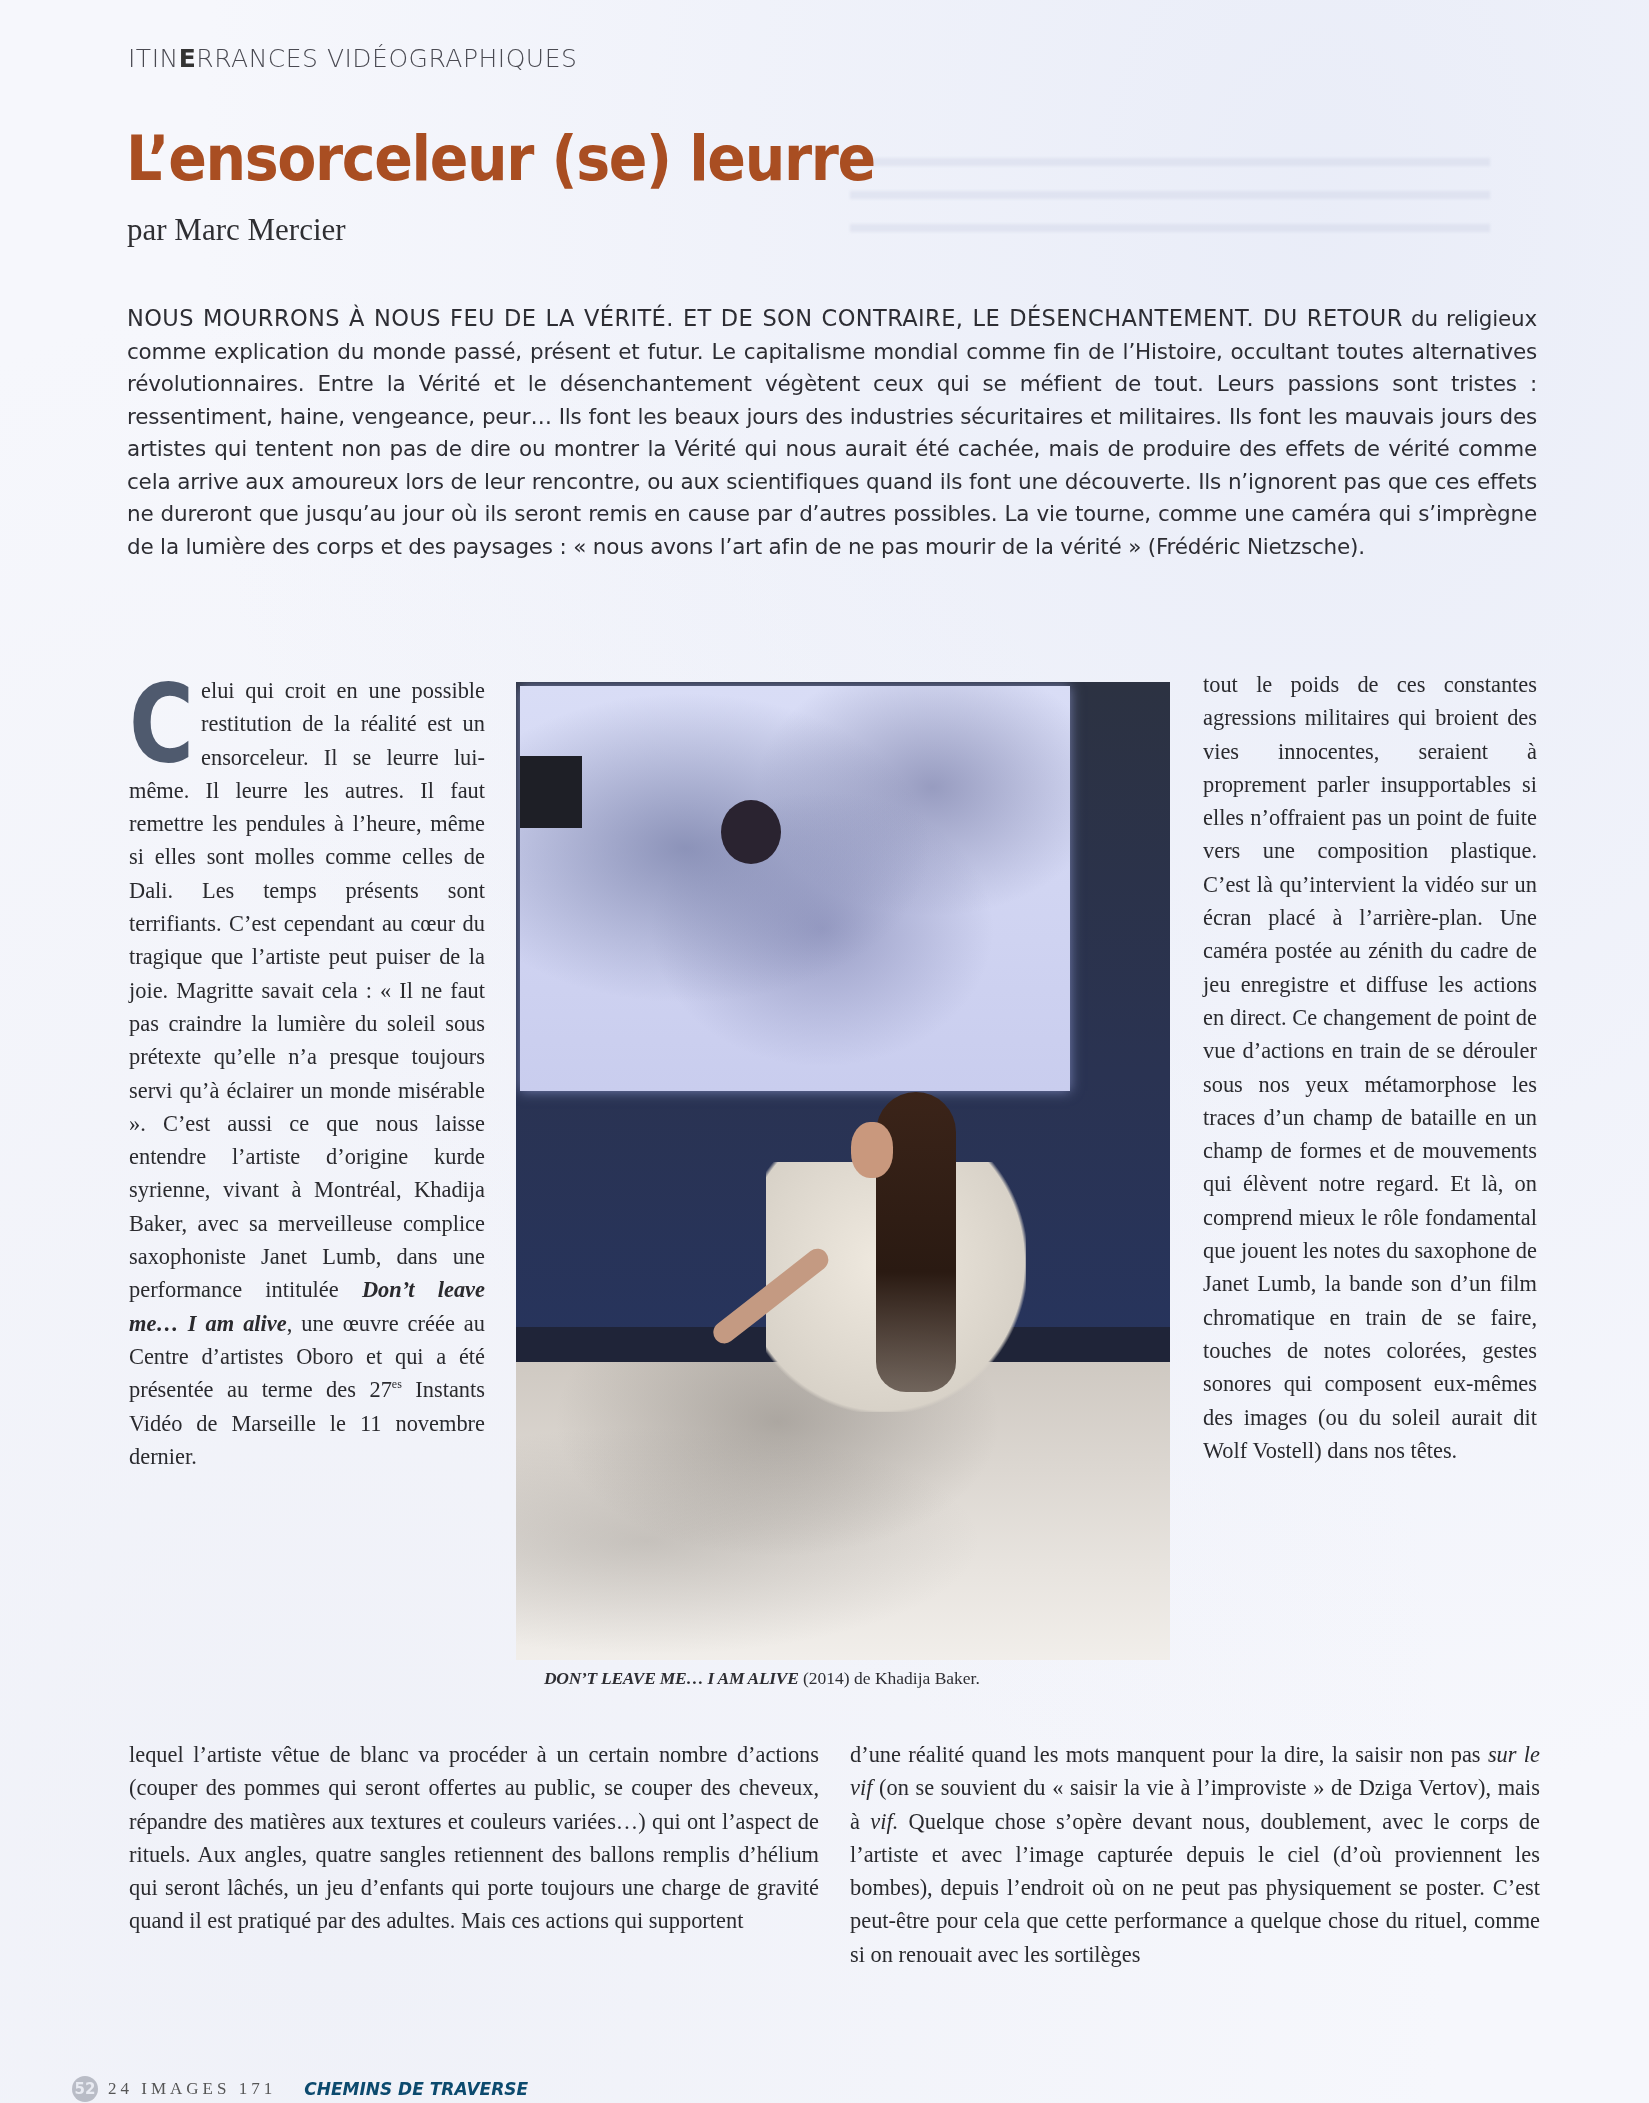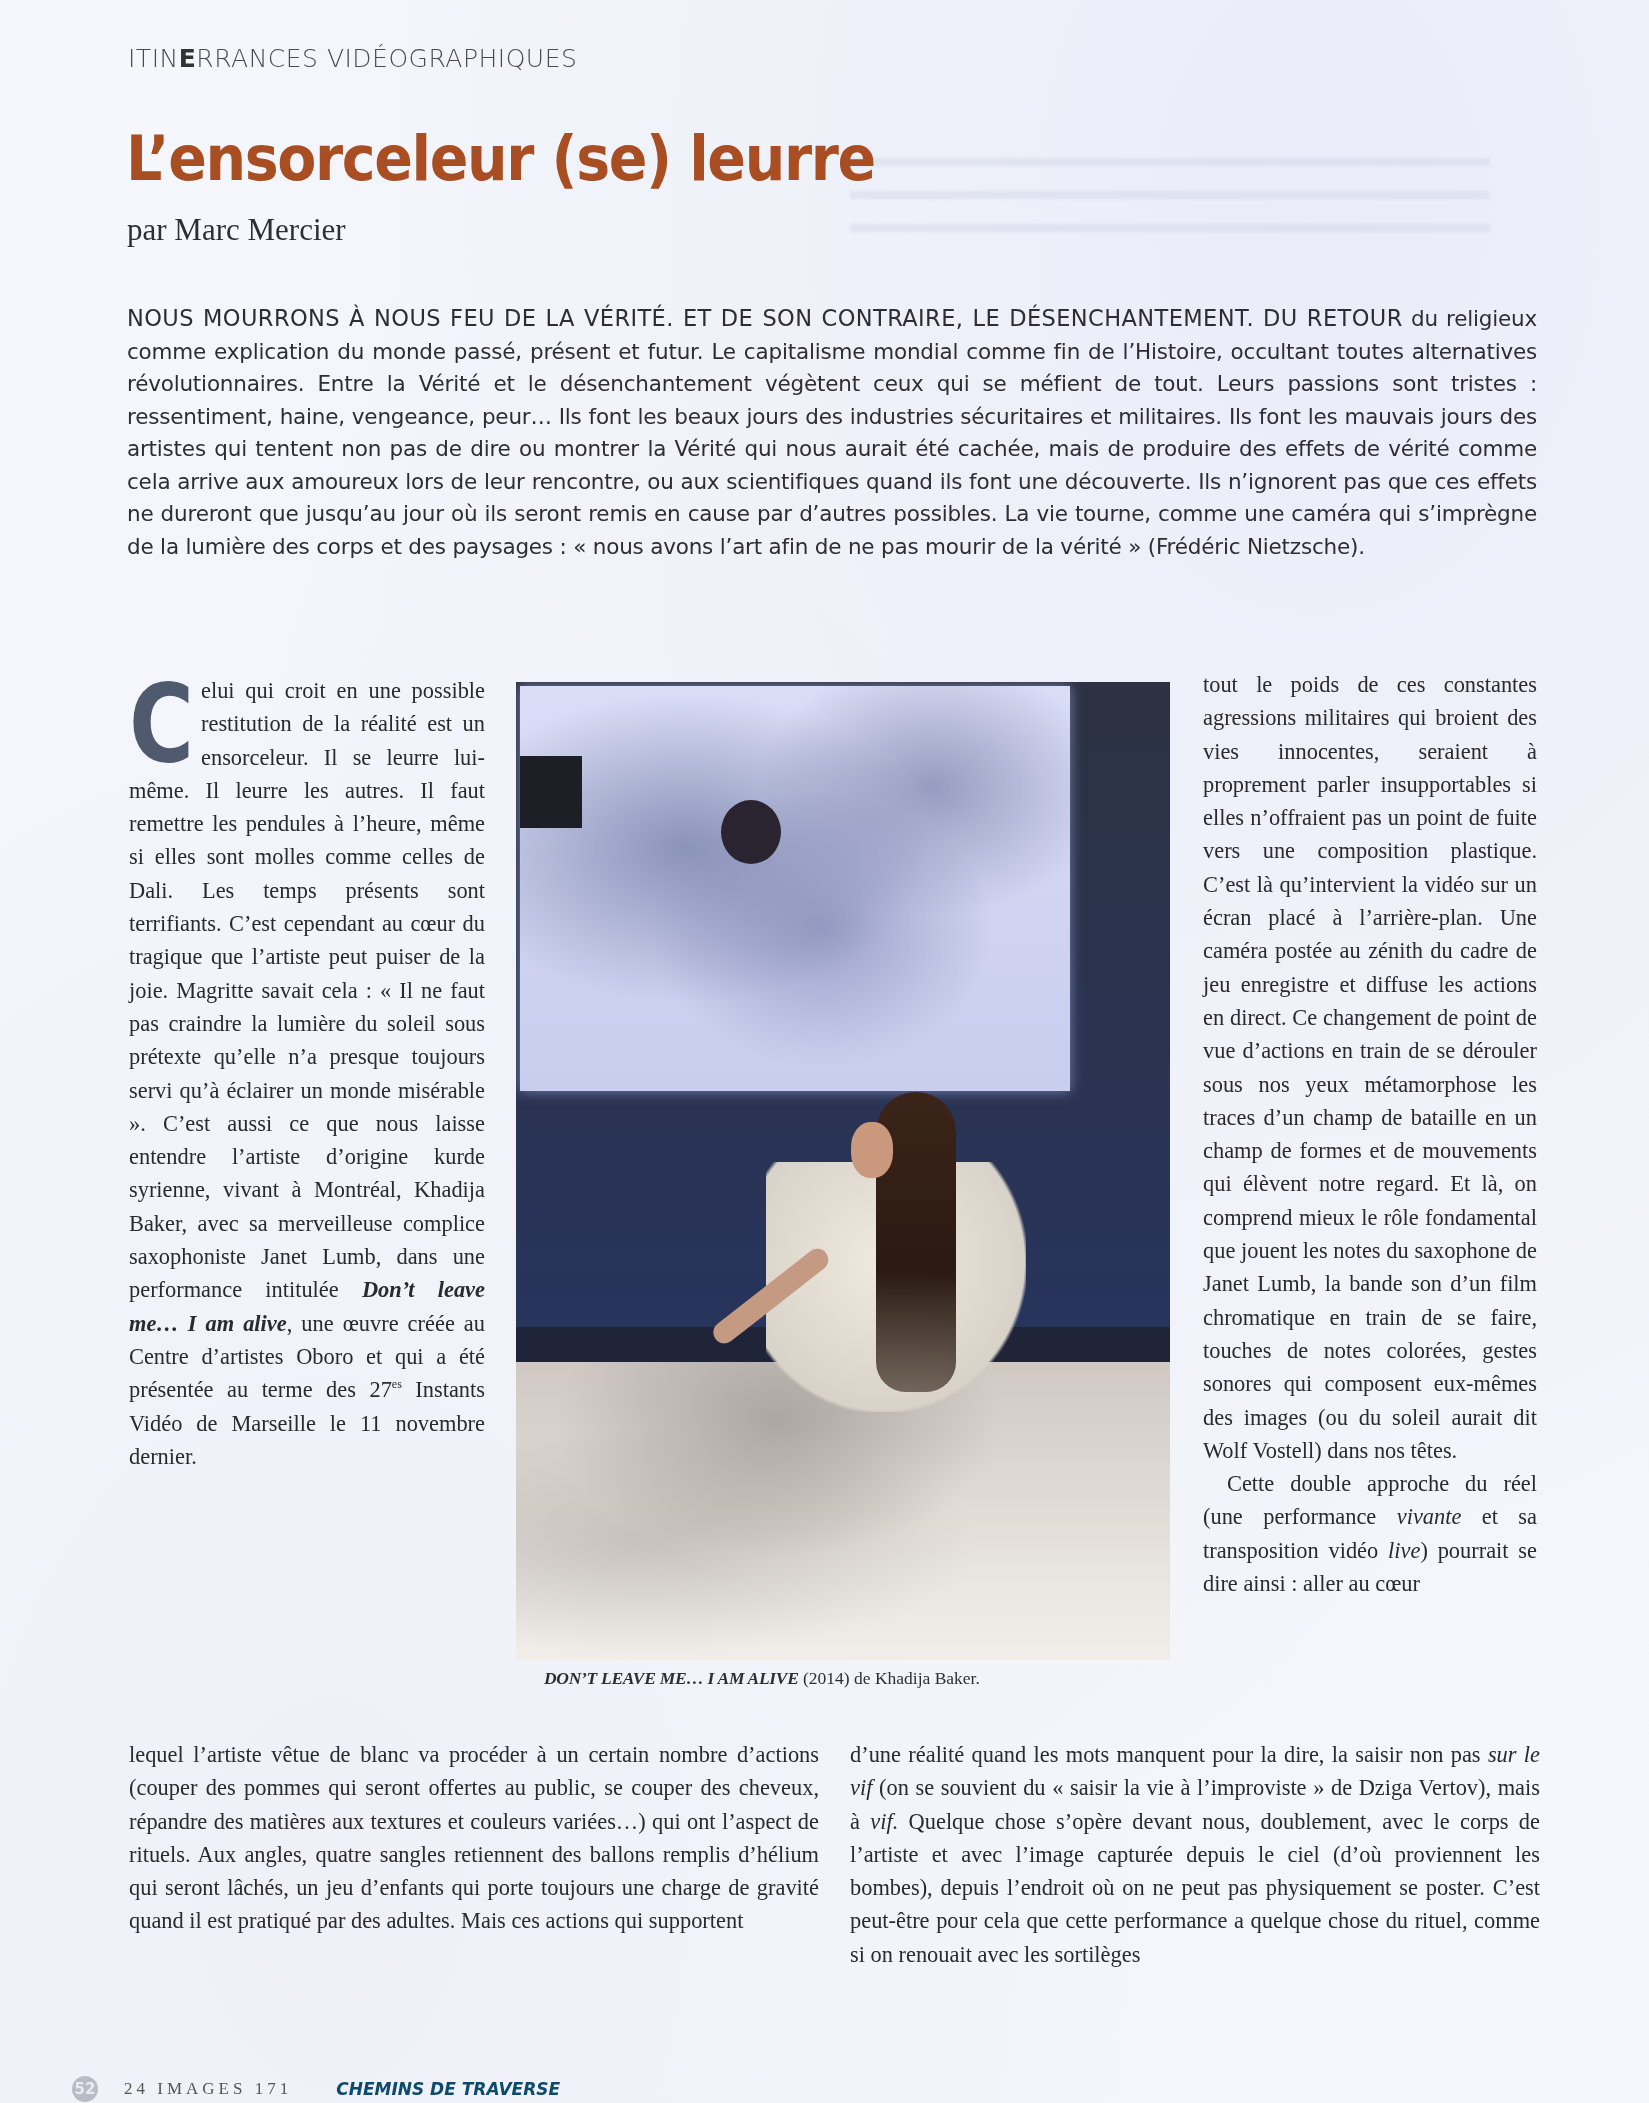--- a/index.html
+++ b/index.html
@@ -97,21 +97,21 @@
   }
   .photo .figure-face { position: absolute; left: 335px; top: 440px; width: 42px; height: 56px; border-radius: 45%; background: #c9987d; }
   .photo .figure-arm { position: absolute; left: 170px; top: 560px; width: 140px; height: 22px; border-radius: 11px; background: #c49a82; transform: rotate(-38deg); transform-origin: right center; }
   .caption {
     position: absolute; left: 544px; top: 1668px;
     font-family: "Liberation Serif", serif; font-size: 17.5px; color: #2e2e33;
   }
   .caption .cap-title { font-weight: 700; font-style: italic; letter-spacing: -0.3px; }
   .footer {
     position: absolute; left: 72px; top: 2076px; height: 26px;
-    display: flex; align-items: center; gap: 26px;
+    display: flex; align-items: center; gap: 10px;
   }
   .folio {
     width: 26px; height: 26px; border-radius: 50%; background: #b9bcc6; color: #e9ebf2;
     font-family: "DejaVu Sans", sans-serif; font-size: 15px; font-weight: 700;
     display: flex; align-items: center; justify-content: center;
   }
   .mag { font-family: "Liberation Serif", serif; font-size: 17px; letter-spacing: 4px; color: #555; }
   .section { font-family: "DejaVu Sans", sans-serif; font-size: 17px; font-weight: 700; font-style: italic; color: #0c4a6e; margin-left: 18px; }
 </style>
 </head>
@@ -154,23 +154,20 @@
   <div class="figure-hair"></div>
   <div class="figure-face"></div>
 </div>
 
 <div class="caption">
   <span class="cap-title">DON’T LEAVE ME… I AM ALIVE</span><span> (2014) de Khadija Baker.</span>
 </div>
 
 <div class="col col-right">
   <p>tout le poids de ces constantes agressions militaires qui broient des vies innocentes, seraient à proprement parler insuppor­tables si elles n’offraient pas un point de fuite vers une composition plastique. C’est là qu’intervient la vidéo sur un écran placé à l’arrière-plan. Une caméra postée au zénith du cadre de jeu enregistre et diffuse les actions en direct. Ce changement de point de vue d’actions en train de se dérouler sous nos yeux métamorphose les traces d’un champ de bataille en un champ de formes et de mouvements qui élèvent notre regard. Et là, on comprend mieux le rôle fondamental que jouent les notes du saxophone de Janet Lumb, la bande son d’un film chromatique en train de se faire, touches de notes colorées, gestes sonores qui composent eux-mêmes des images (ou du soleil aurait dit Wolf Vostell) dans nos têtes.</p>
-  <p class="indent">
-    <span>Cette double approche du réel (une performance </span><i>vivante</i><span> et sa transposition vidéo </span><i>live</i><span>) pour­rait se dire ainsi : aller au cœur</span>
-  </p>
 </div>
 
 <div class="col col-bottom-right">
   <p>
     <span>d’une réalité quand les mots manquent pour la dire, la saisir non pas </span><i>sur le vif</i><span> (on se souvient du « saisir la vie à l’improviste » de Dziga Vertov), mais à </span><i>vif.</i><span> Quelque chose s’opère devant nous, doublement, avec le corps de l’artiste et avec l’image capturée depuis le ciel (d’où proviennent les bombes), depuis l’endroit où on ne peut pas physi­quement se poster. C’est peut-être pour cela que cette performance a quelque chose du rituel, comme si on renouait avec les sortilèges</span>
   </p>
 </div>
 
 <div class="footer">
   <div class="folio">52</div>

